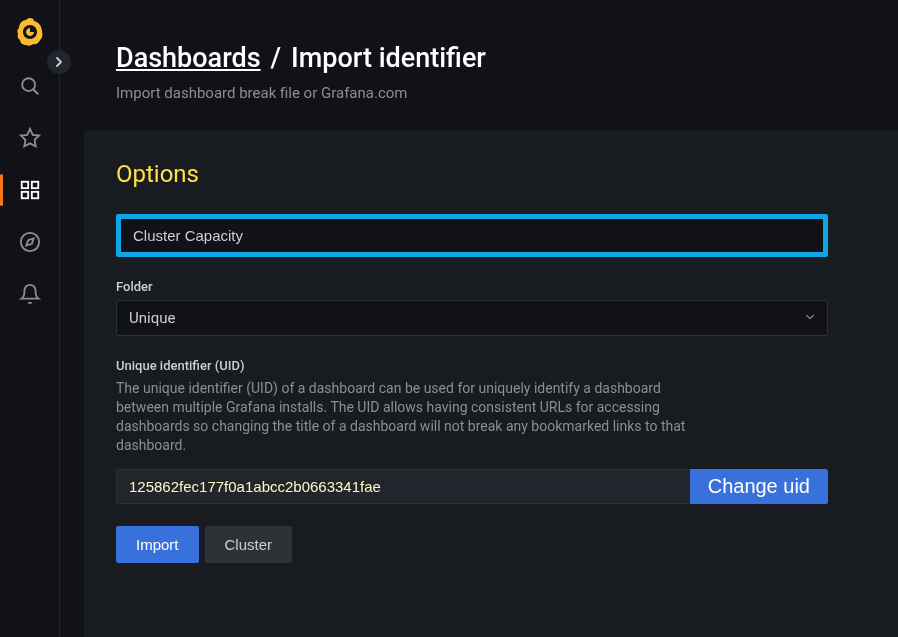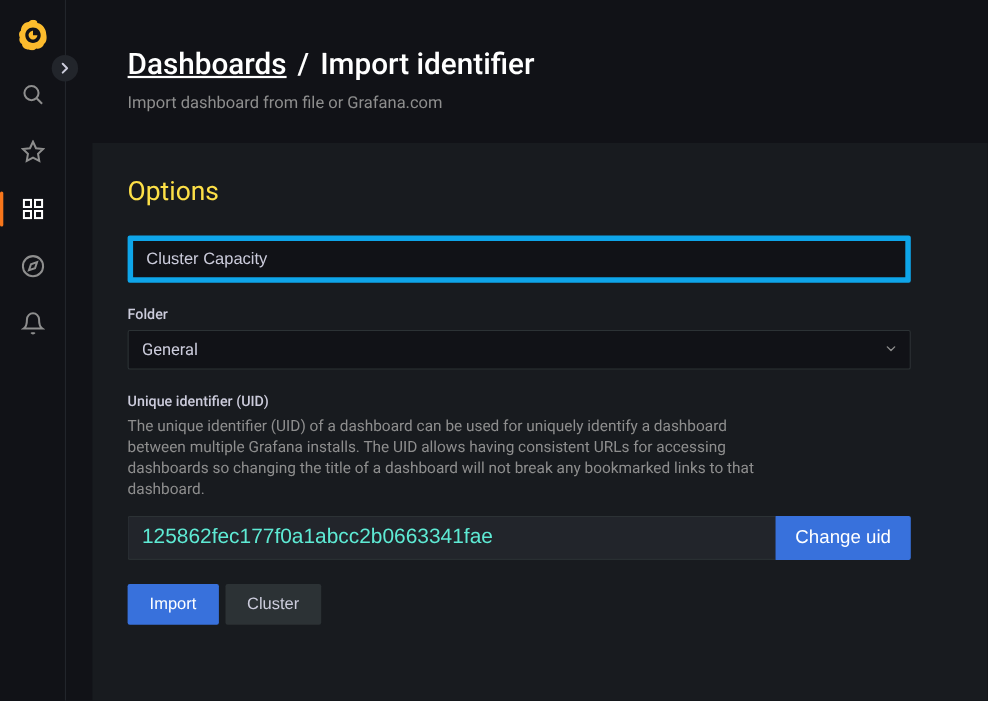--- a/index.html
+++ b/index.html
@@ -165,32 +165,32 @@
     .uid-row {
       display: flex;
       width: 712px;
       margin-top: 14px;
     }
     .uid-input {
       flex: 1;
       background: #22252b;
       border: 1px solid #2c3235;
       border-right: none;
-      color: #5eead4;
-      font-size: 19px;
+      color: #fef9c3;
+      font-size: 15px;
       padding: 8px 12px;
       border-radius: 2px 0 0 2px;
       outline: none;
     }
     .change-uid-btn {
       background: #3871dc;
       color: #ffffff;
       border: none;
       padding: 0 18px;
-      font-size: 17px;
+      font-size: 20px;
       border-radius: 0 2px 2px 0;
       cursor: pointer;
     }
     .button-row {
       display: flex;
       gap: 6px;
       margin-top: 20px;
     }
     .btn-primary {
       background: #3871dc;
@@ -264,34 +264,34 @@
   </div>
 </div>
 
 <div class="main">
   <div class="header">
     <div class="breadcrumb">
       <a>Dashboards</a>
       <span class="breadcrumb-sep">/</span>
       <span>Import identifier</span>
     </div>
-    <div class="subtitle">Import dashboard from file or Grafana.com</div>
+    <div class="subtitle">Import dashboard break file or Grafana.com</div>
   </div>
 
   <div class="content-wrapper">
     <h2 class="options-title">Options</h2>
 
     <div class="form-group">
       <input type="text" class="text-input" value="Cluster Capacity" style="">
     </div>
 
     <div class="form-group">
       <label class="form-label">Folder</label>
       <div class="select-input">
-        <span>General</span>
+        <span>Unique</span>
         <span class="select-chevron">
           <svg width="10" height="10" viewBox="0 0 12 12">
               <path d="M2 4 L6 8 L10 4" stroke="#8e8e8e" stroke-width="1.5" fill="none" stroke-linecap="round" stroke-linejoin="round"></path>
             </svg>
         </span>
       </div>
     </div>
 
     <div class="form-group">
       <label class="form-label">Unique identifier (UID)</label>

